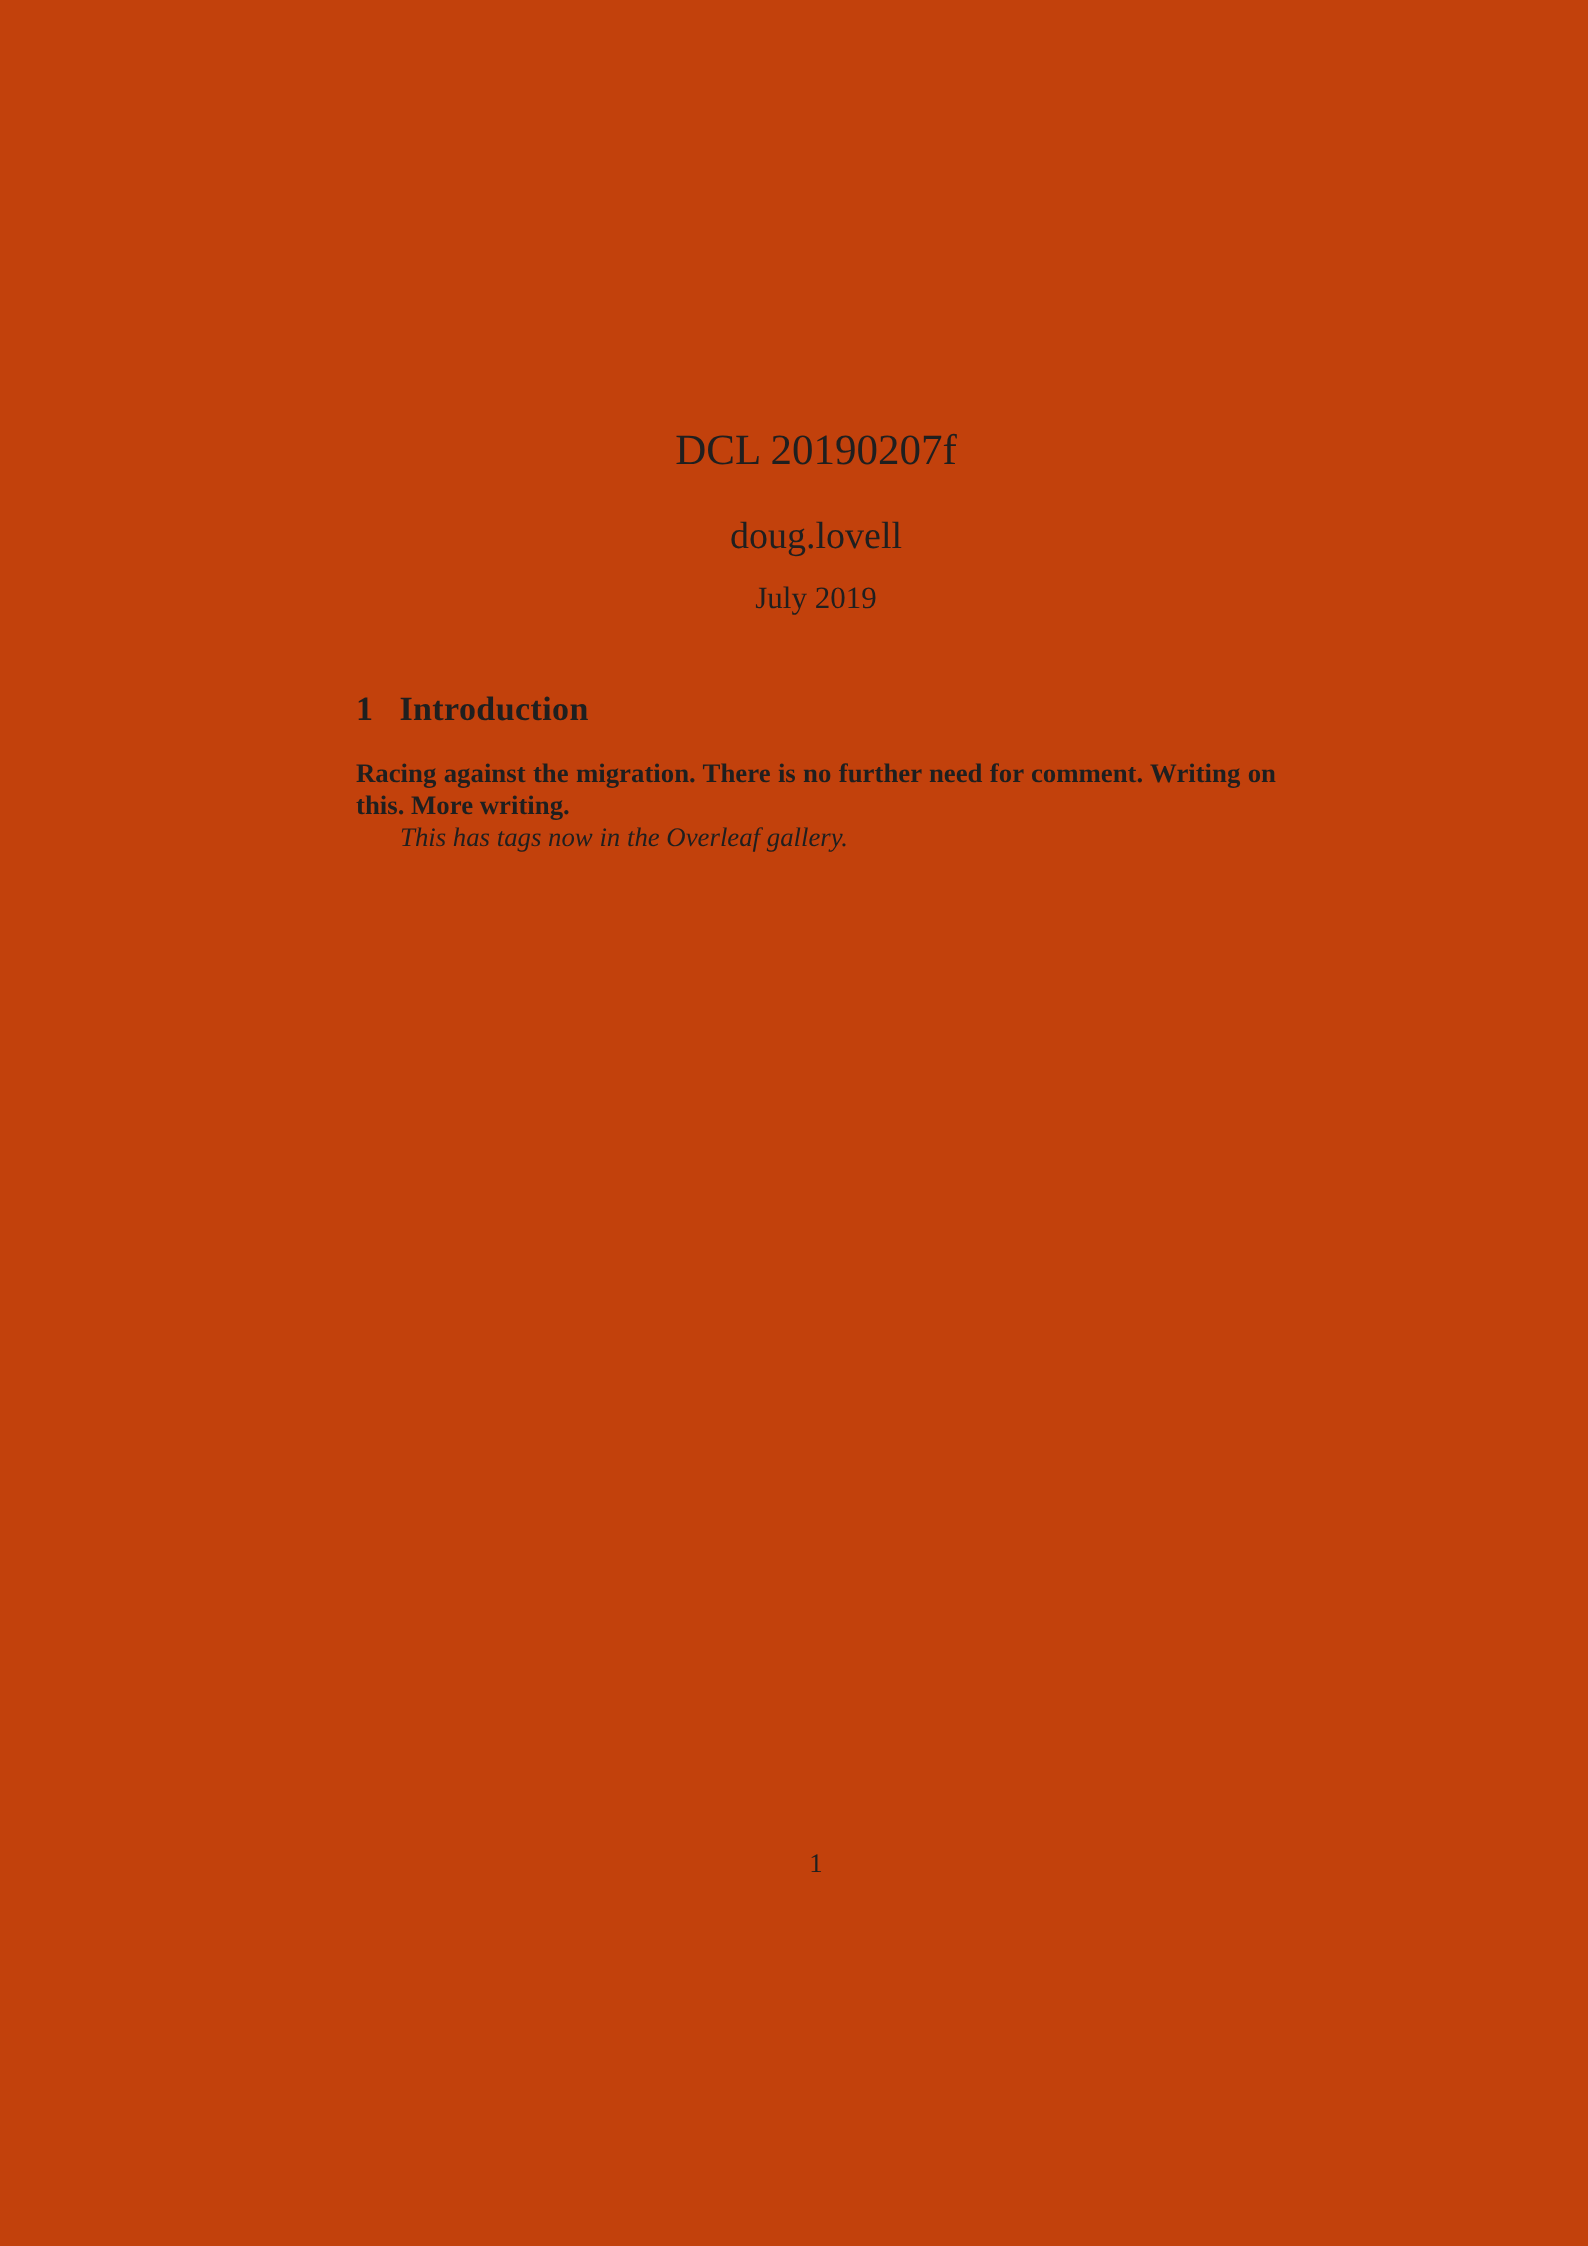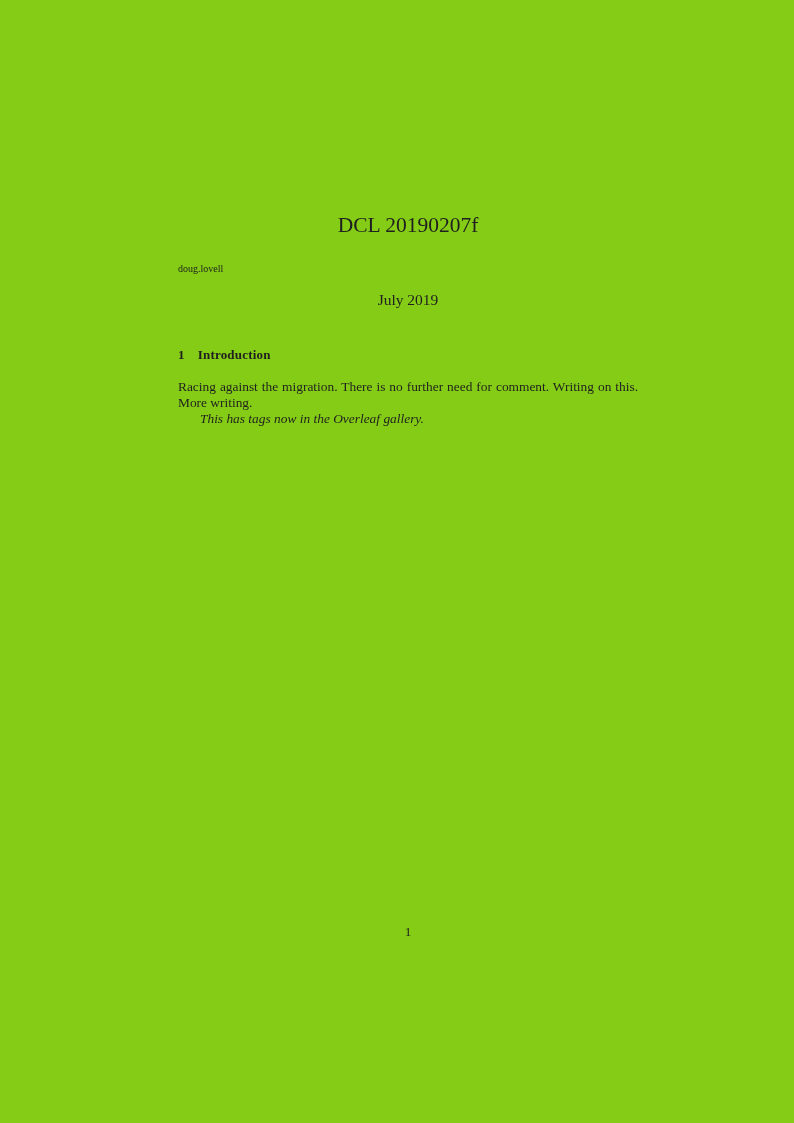--- a/index.html
+++ b/index.html
@@ -4,70 +4,71 @@
 <style>
   html, body {
     margin: 0;
     padding: 0;
     background: #ffffff;
   }
   .page {
     position: relative;
     width: 794px;
     height: 1123px;
-    background: #84cc16;
+    background: #c2410c;
     font-family: "Liberation Serif", "DejaVu Serif", serif;
     color: #1f1f1f;
     overflow: hidden;
   }
   .textblock {
     position: absolute;
     left: 178px;
     width: 460px;
   }
   .doc-title {
     top: 212px;
     text-align: center;
     font-size: 21.5px;
     line-height: 26px;
     font-weight: normal;
   }
   .doc-author {
     top: 259px;
-    text-align: left;
-    font-size: 10px;
+    text-align: center;
+    font-size: 19px;
     line-height: 19px;
   }
   .doc-date {
     top: 290px;
     text-align: center;
     font-size: 15.5px;
     line-height: 19px;
   }
   .section-heading {
     top: 344px;
-    font-size: 13px;
+    font-size: 17px;
     line-height: 22px;
     font-weight: bold;
     letter-spacing: 0.2px;
   }
   .section-number {
     display: inline-block;
     margin-right: 13px;
   }
   .body-copy {
     top: 379px;
     font-size: 13.4px;
     line-height: 16px;
   }
   .body-copy p {
     margin: 0;
   }
   .para-justified {
     text-align: justify;
+    font-weight: bold;
   }
   .para-indented {
     text-indent: 22px;
     text-align: justify;
     font-style: italic;
   }
   .page-number {
     top: 924px;
     text-align: center;
     font-size: 13.4px;

